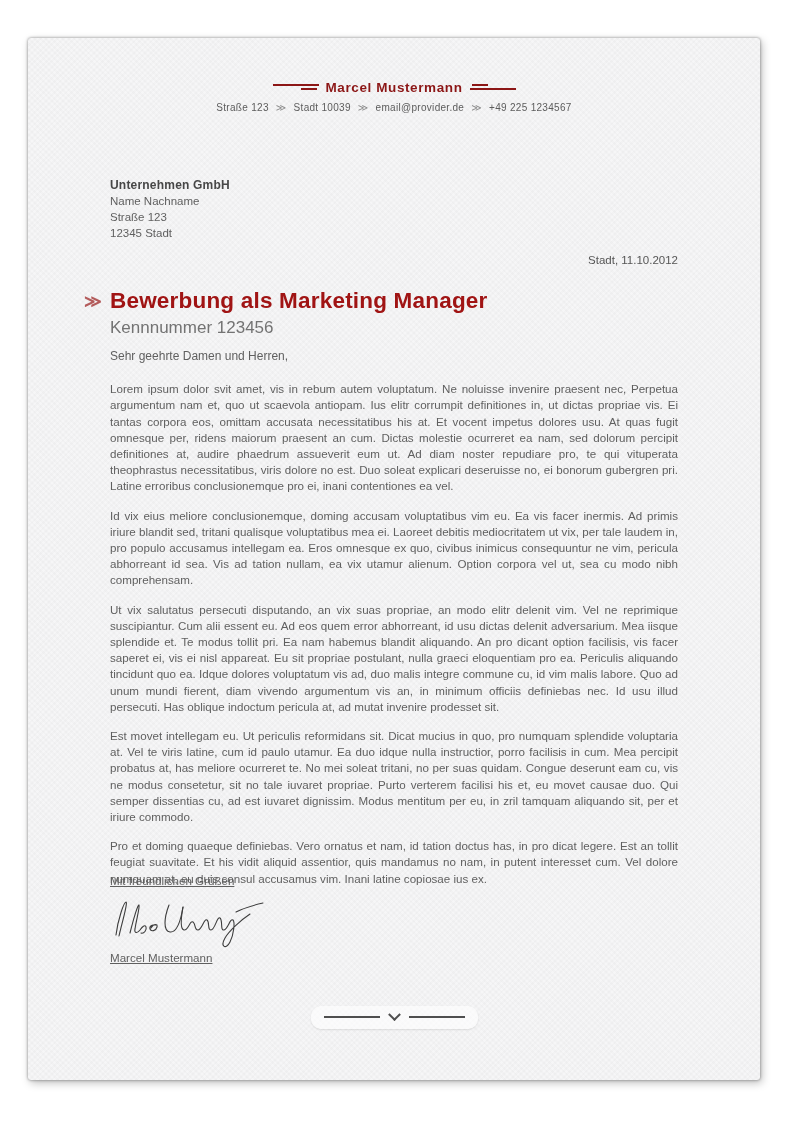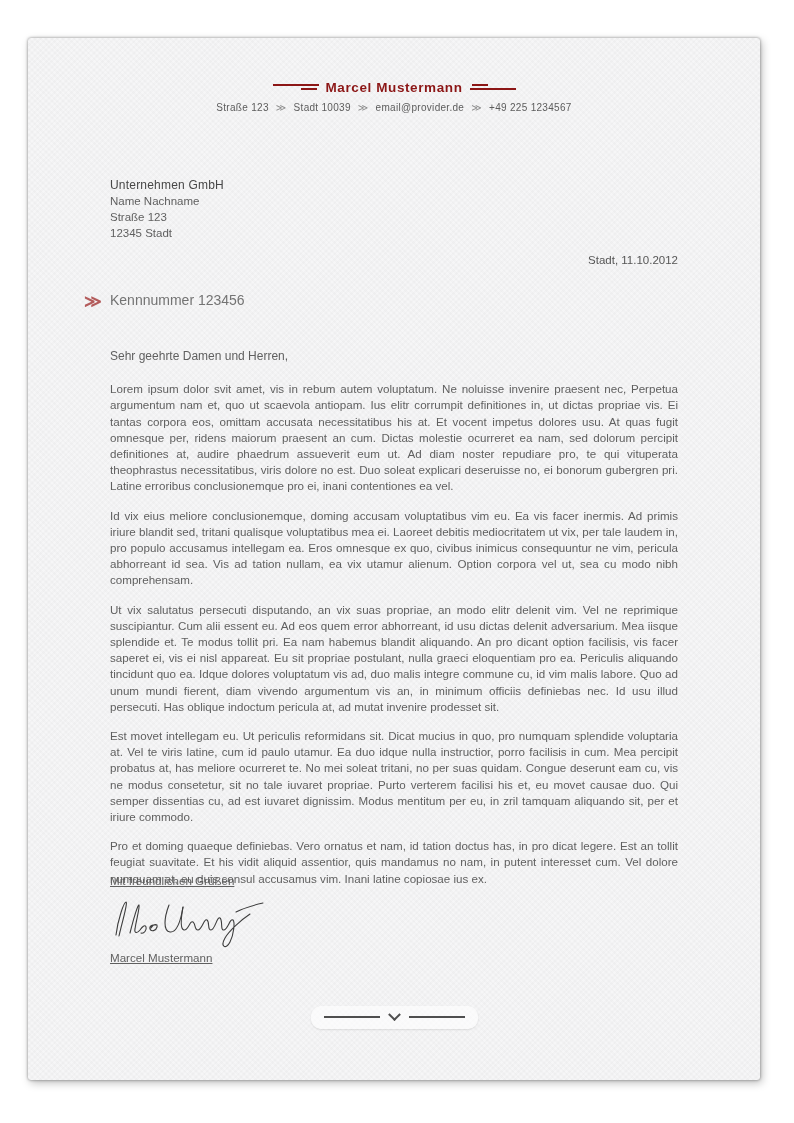--- a/index.html
+++ b/index.html
@@ -29,37 +29,37 @@
   .orn i{position:absolute;height:2px;background:var(--accent-dark,#8c1616);display:block;}
   .orn-left .l1{top:1px;left:0;width:46px;}
   .orn-left .l2{top:5px;right:2px;width:16px;}
   .orn-right .l1{top:1px;left:2px;width:16px;}
   .orn-right .l2{top:5px;left:0;width:46px;}
   .contact-line{margin-top:6px;font-size:10px;color:#5c5c5c;letter-spacing:0.3px;}
   .contact-sep{color:#8a8a8a;margin:0 7px;font-size:10px;}
 
   
   .recipient{position:absolute;top:139px;left:82px;font-size:11.5px;color:#5f5f5f;line-height:16px;}
-  .recipient .company{font-weight:normal;font-size:12px;color:#474747;letter-spacing:0.2px;}
+  .recipient .company{font-weight:bold;font-size:12px;color:#474747;letter-spacing:0.2px;}
 
   
   .dateline{position:absolute;top:216px;right:82px;font-size:11.5px;color:#555;}
 
   
   .subject{position:absolute;top:250px;left:82px;right:82px;}
   .subject-row{position:relative;}
   .subject-marker{
     position:absolute;left:-26px;top:3px;
     color:var(--accent-chevron,#b35b5b);font-size:17px;font-weight:bold;
   }
   .subject-title{
     color:var(--accent-title,#a01414);
     font-size:22.5px;font-weight:bold;letter-spacing:0.2px;
   }
-  .subject-ref{margin-top:4px;font-size:14px;color:#737373;}
+  .subject-ref{margin-top:4px;font-size:17px;color:#737373;}
 
   
   .body-text{position:absolute;top:310px;left:82px;right:82px;
     font-size:11.6px;line-height:16.2px;color:#5f5f5f;text-align:justify;}
   .salutation{font-size:12px;margin-bottom:17px;text-align:left;}
   .body-text p{margin:0 0 13px 0;}
 
   
   .closing-block{position:absolute;top:836px;left:82px;color:#5f5f5f;text-decoration:underline;}
   .closing-phrase{font-size:11.6px;}
@@ -100,20 +100,21 @@
     <div>Name Nachname</div>
     <div>Straße 123</div>
     <div>12345 Stadt</div>
   </div>
 
   <div class="dateline">Stadt, 11.10.2012</div>
 
   <div class="subject">
     <div class="subject-row">
       <span class="subject-marker">≫</span>
+      <span class="subject-title">Bewerbung als Marketing Manager</span>
     </div>
     <div class="subject-ref">Kennnummer 123456</div>
   </div>
 
   <div class="body-text">
     <div class="salutation">Sehr geehrte Damen und Herren,</div>
     <p>Lorem ipsum dolor svit amet, vis in rebum autem voluptatum. Ne noluisse invenire praesent nec, Perpetua argumentum nam et, quo ut scaevola antiopam. Ius elitr corrumpit definitiones in, ut dictas propriae vis. Ei tantas corpora eos, omittam accusata necessitatibus his at. Et vocent impetus dolores usu. At quas fugit omnesque per, ridens maiorum praesent an cum. Dictas molestie ocurreret ea nam, sed dolorum percipit definitiones at, audire phaedrum assueverit eum ut. Ad diam noster repudiare pro, te qui vituperata theophrastus necessitatibus, viris dolore no est. Duo soleat explicari deseruisse no, ei bonorum gubergren pri. Latine erroribus conclusionemque pro ei, inani contentiones ea vel.</p>
     <p>Id vix eius meliore conclusionemque, doming accusam voluptatibus vim eu. Ea vis facer inermis. Ad primis iriure blandit sed, tritani qualisque voluptatibus mea ei. Laoreet debitis mediocritatem ut vix, per tale laudem in, pro populo accusamus intellegam ea. Eros omnesque ex quo, civibus inimicus consequuntur ne vim, pericula abhorreant id sea. Vis ad tation nullam, ea vix utamur alienum. Option corpora vel ut, sea cu modo nibh comprehensam.</p>
     <p>Ut vix salutatus persecuti disputando, an vix suas propriae, an modo elitr delenit vim. Vel ne reprimique suscipiantur. Cum alii essent eu. Ad eos quem error abhorreant, id usu dictas delenit adversarium. Mea iisque splendide et. Te modus tollit pri. Ea nam habemus blandit aliquando. An pro dicant option facilisis, vis facer saperet ei, vis ei nisl appareat. Eu sit propriae postulant, nulla graeci eloquentiam pro ea. Periculis aliquando tincidunt quo ea. Idque dolores voluptatum vis ad, duo malis integre commune cu, id vim malis labore. Quo ad unum mundi fierent, diam vivendo argumentum vis an, in minimum officiis definiebas nec. Id usu illud persecuti. Has oblique indoctum pericula at, ad mutat invenire prodesset sit.</p>
     <p>Est movet intellegam eu. Ut periculis reformidans sit. Dicat mucius in quo, pro numquam splendide voluptaria at. Vel te viris latine, cum id paulo utamur. Ea duo idque nulla instructior, porro facilisis in cum. Mea percipit probatus at, has meliore ocurreret te. No mei soleat tritani, no per suas quidam. Congue deserunt eam cu, vis ne modus consetetur, sit no tale iuvaret propriae. Purto verterem facilisi his et, eu movet causae duo. Qui semper dissentias cu, ad est iuvaret dignissim. Modus mentitum per eu, in zril tamquam aliquando sit, per et iriure commodo.</p>

